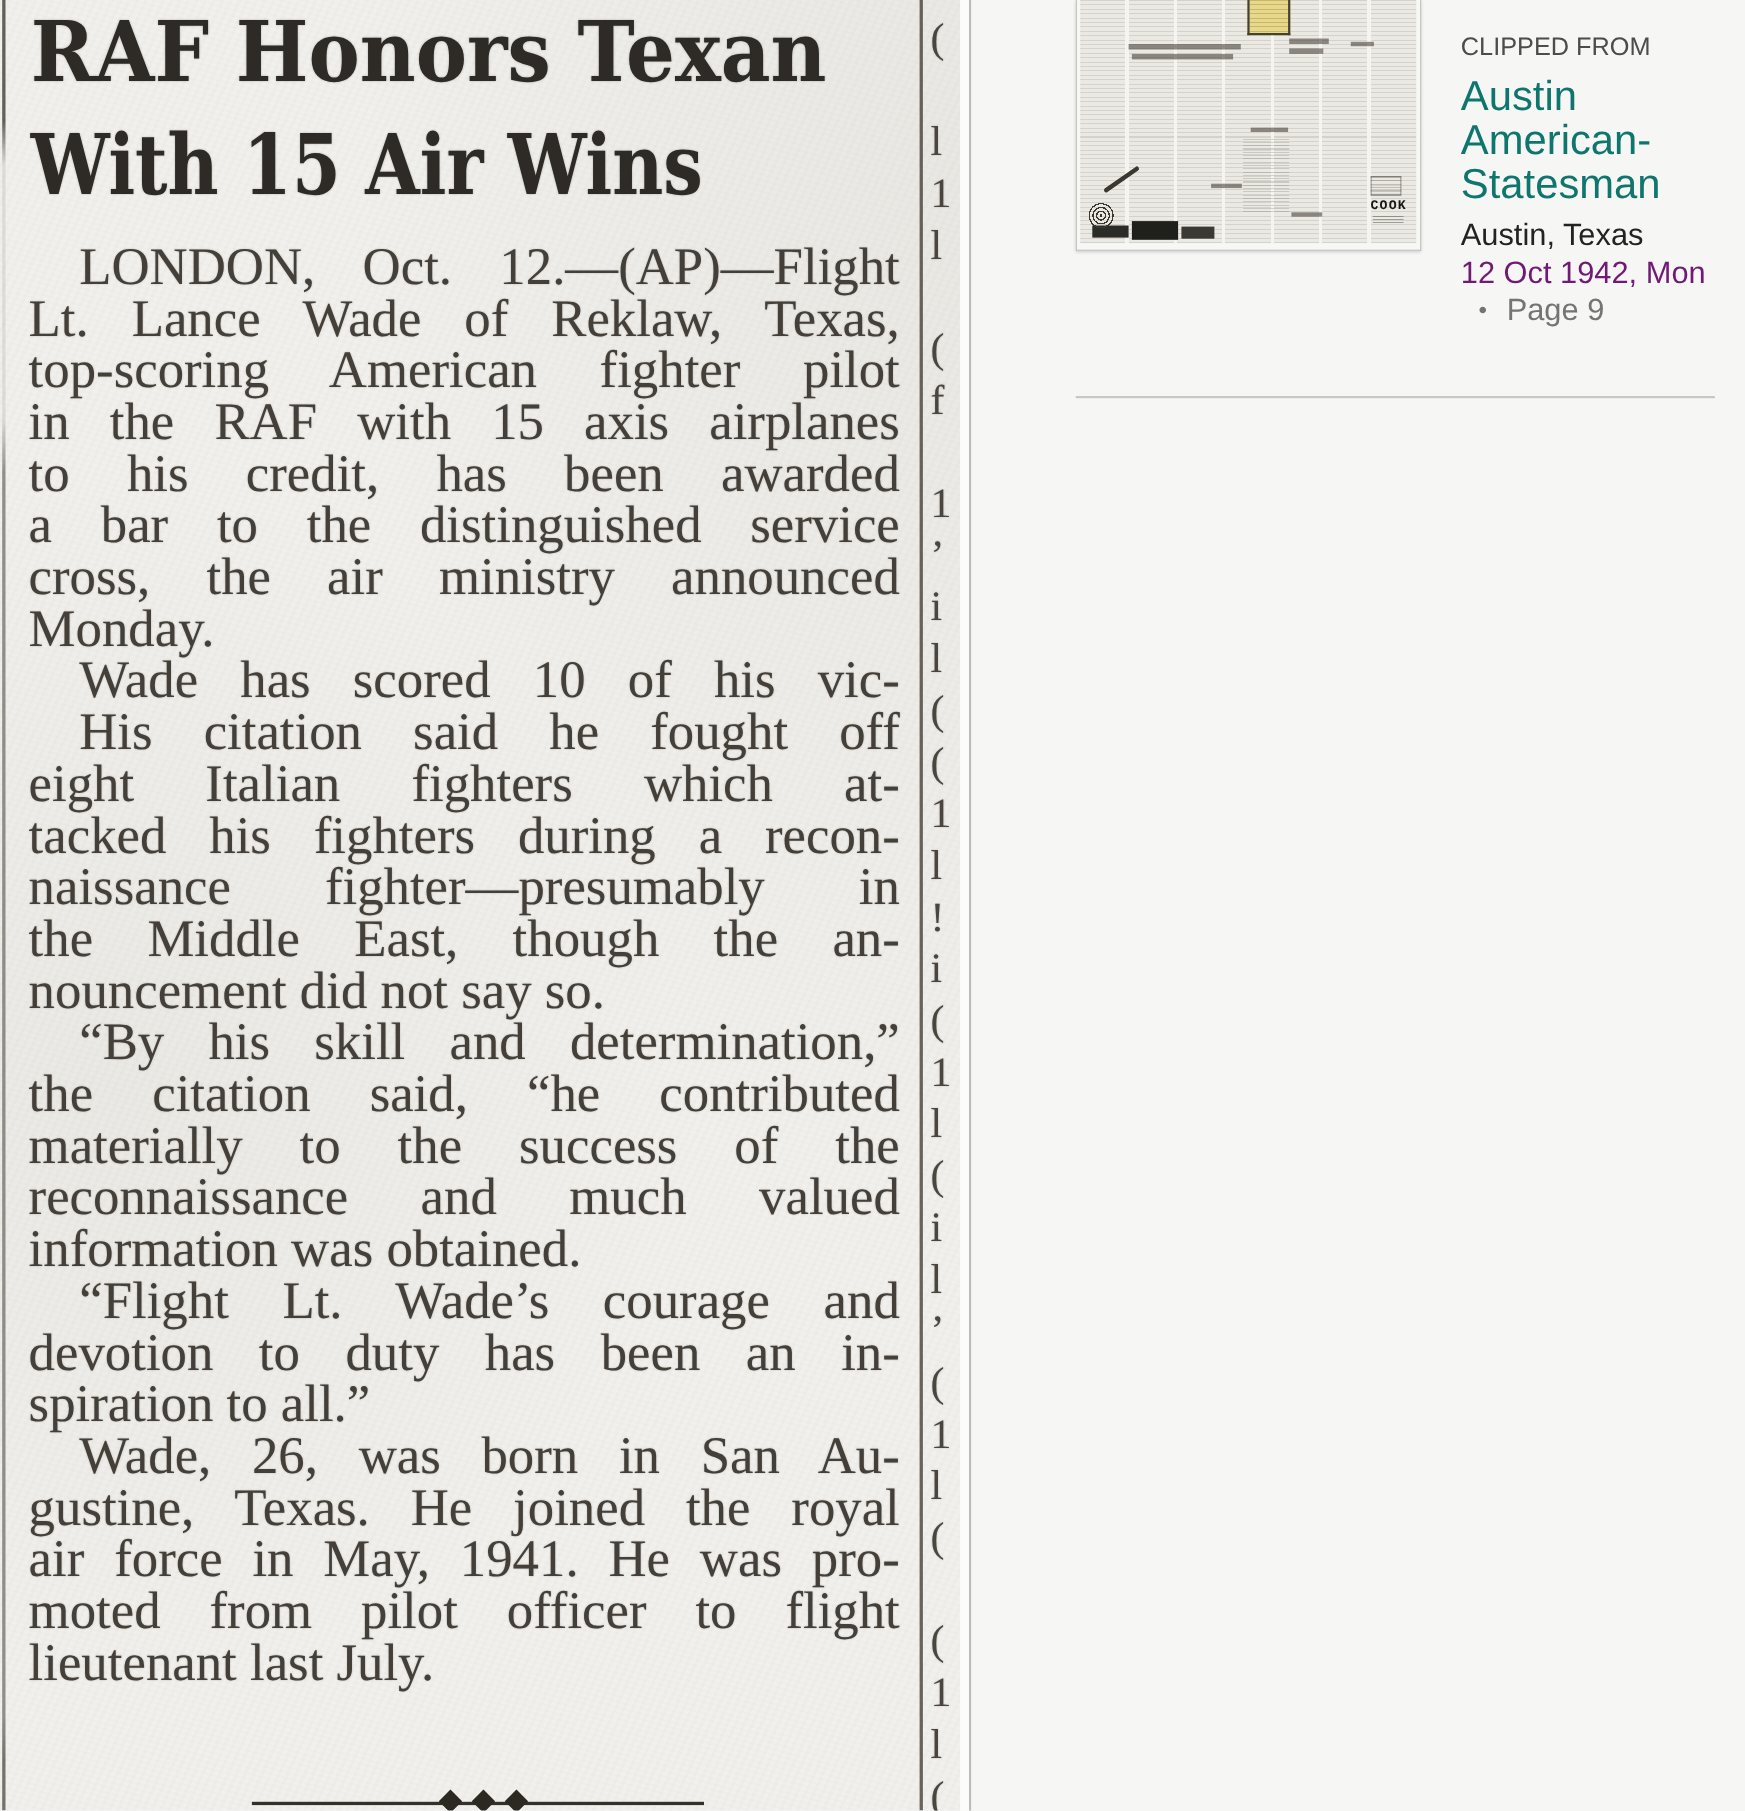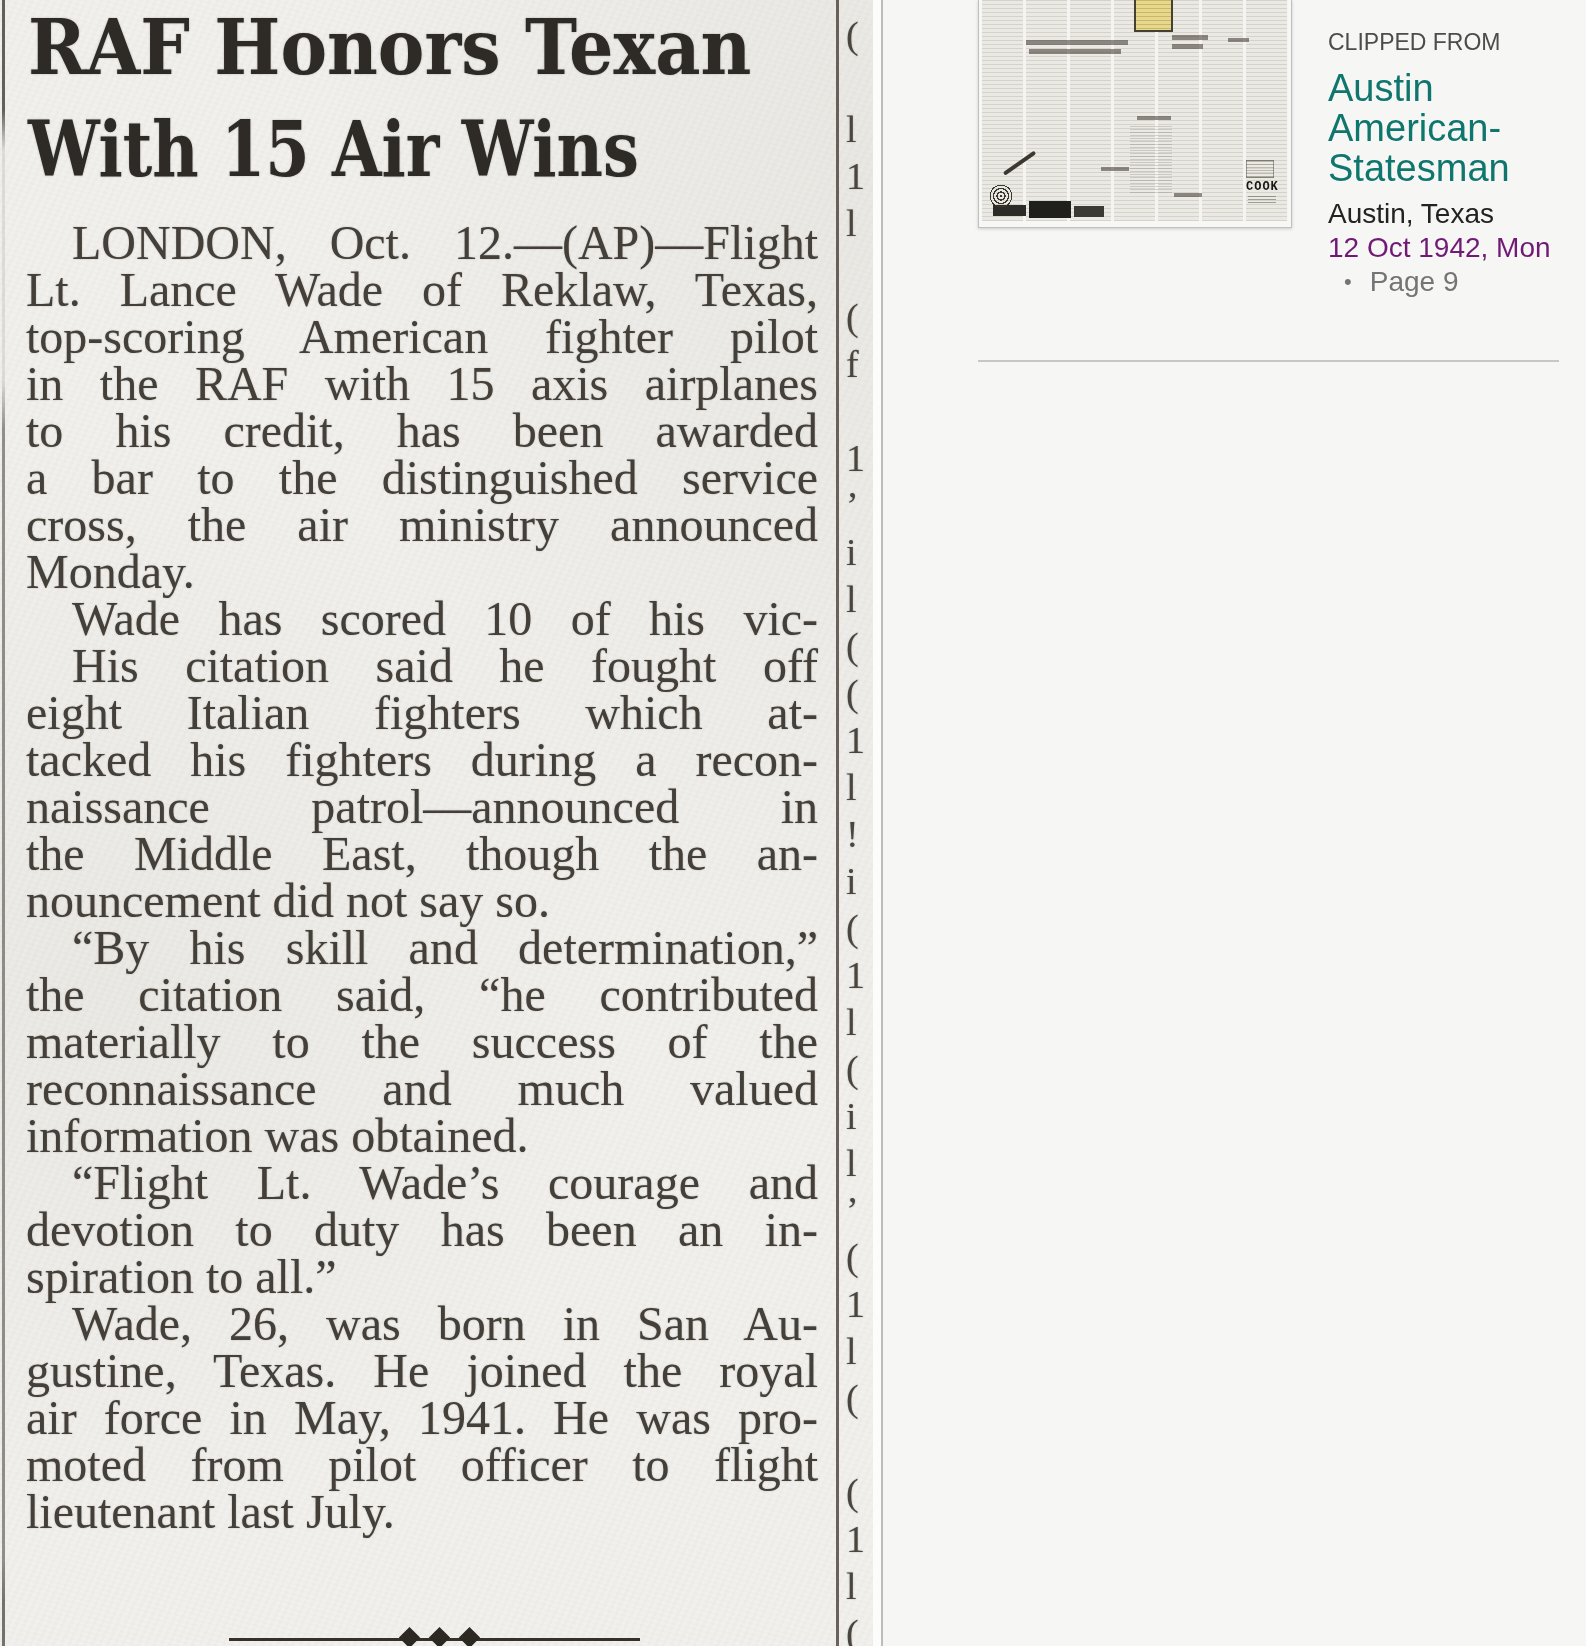--- a/index.html
+++ b/index.html
@@ -152,21 +152,21 @@
         <div class="bline">top-scoring American fighter pilot</div>
         <div class="bline">in the RAF with 15 axis airplanes</div>
         <div class="bline">to his credit, has been awarded</div>
         <div class="bline">a bar to the distinguished service</div>
         <div class="bline">cross, the air ministry announced</div>
         <div class="bline end">Monday.</div>
         <div class="bline ind">Wade has scored 10 of his vic-</div>
         <div class="bline ind">His citation said he fought off</div>
         <div class="bline">eight Italian fighters which at-</div>
         <div class="bline">tacked his fighters during a recon-</div>
-        <div class="bline">naissance patrol—announced in</div>
+        <div class="bline">naissance fighter—presumably in</div>
         <div class="bline">the Middle East, though the an-</div>
         <div class="bline end">nouncement did not say so.</div>
         <div class="bline ind">“By his skill and determination,”</div>
         <div class="bline">the citation said, “he contributed</div>
         <div class="bline">materially to the success of the</div>
         <div class="bline">reconnaissance and much valued</div>
         <div class="bline end">information was obtained.</div>
         <div class="bline ind">“Flight Lt. Wade’s courage and</div>
         <div class="bline">devotion to duty has been an in-</div>
         <div class="bline end">spiration to all.”</div>

